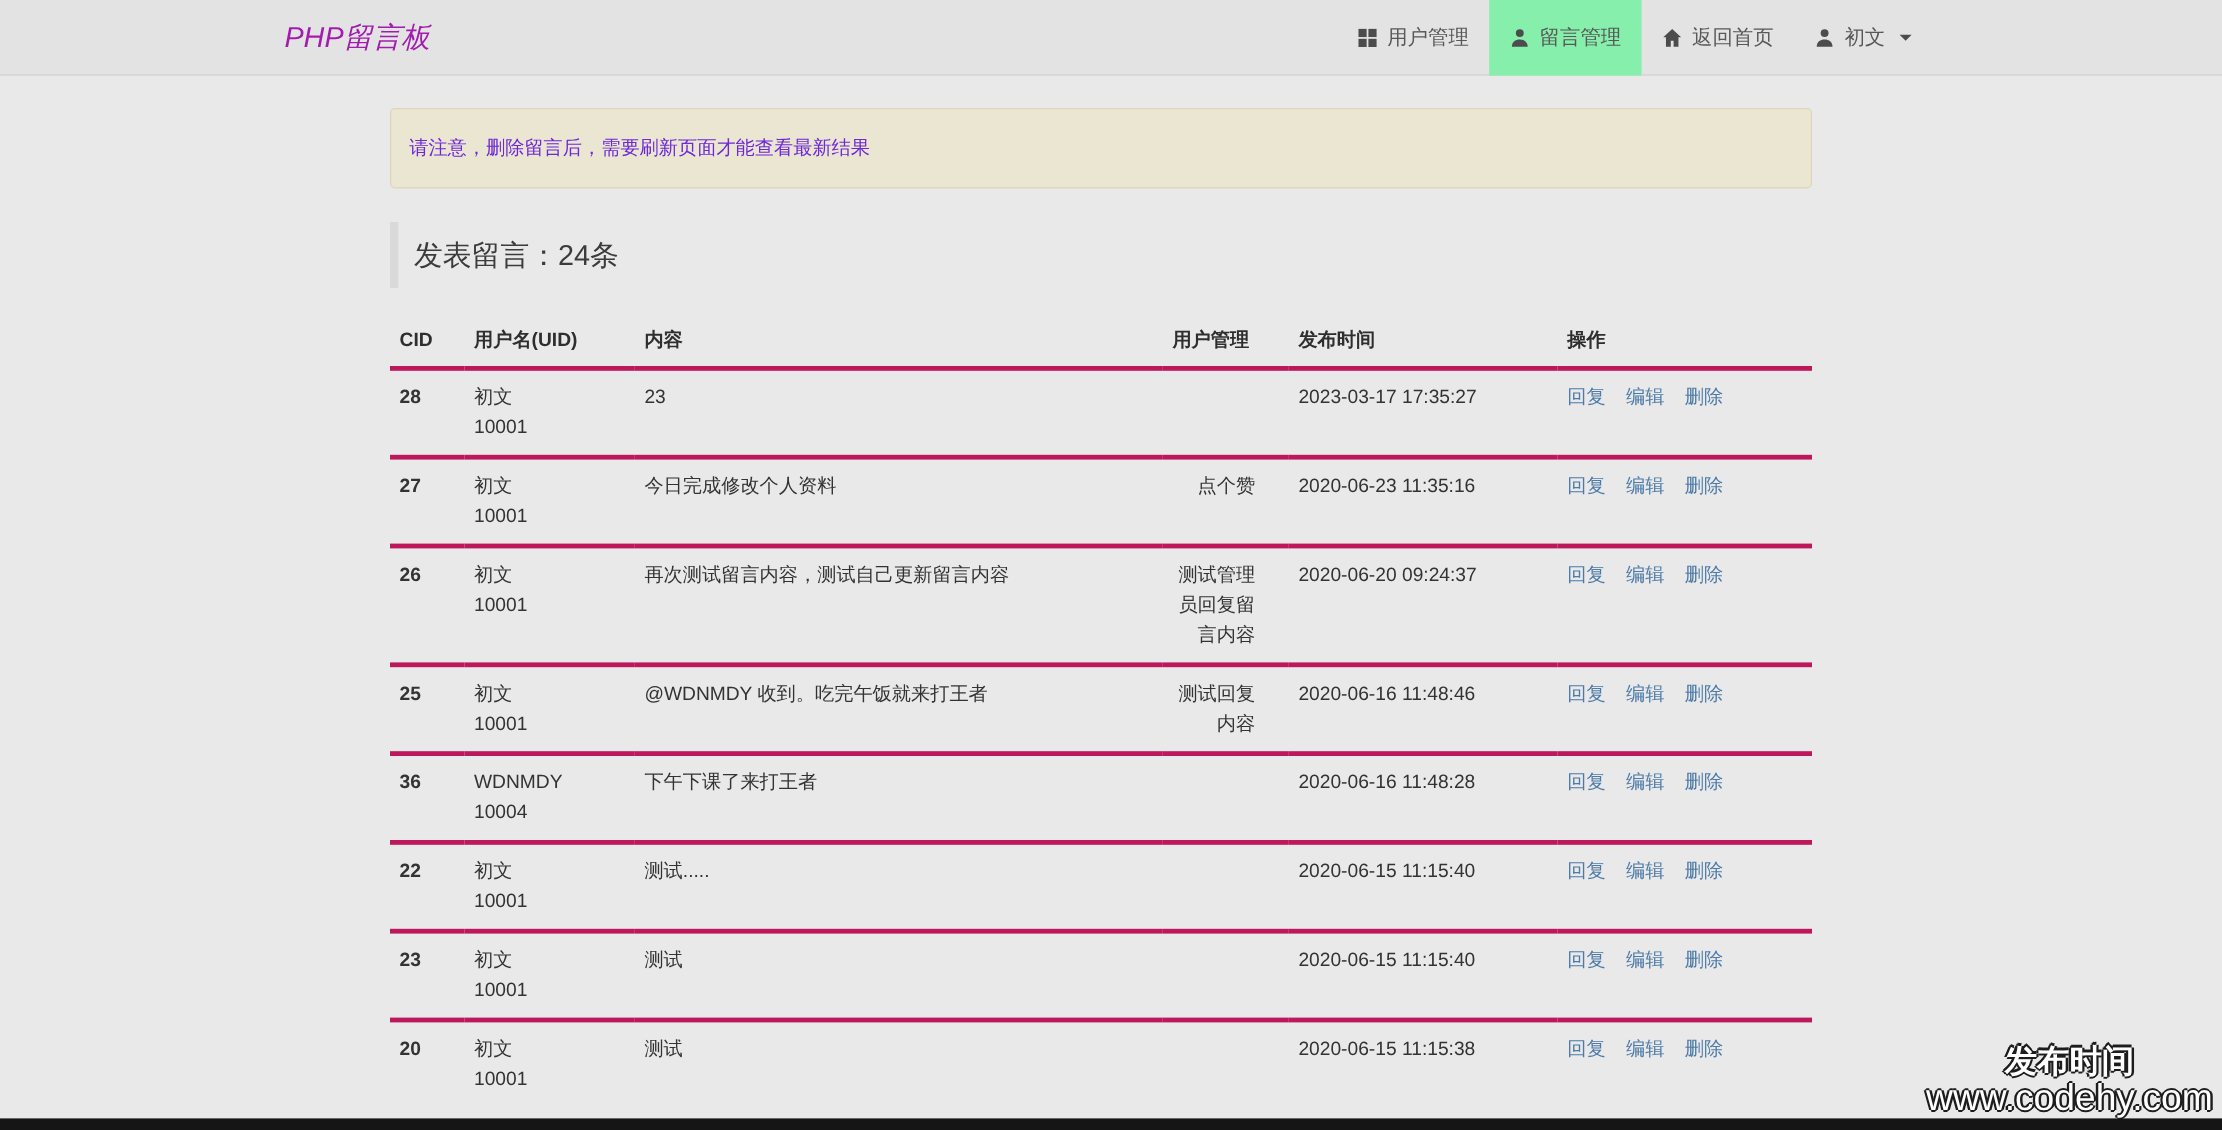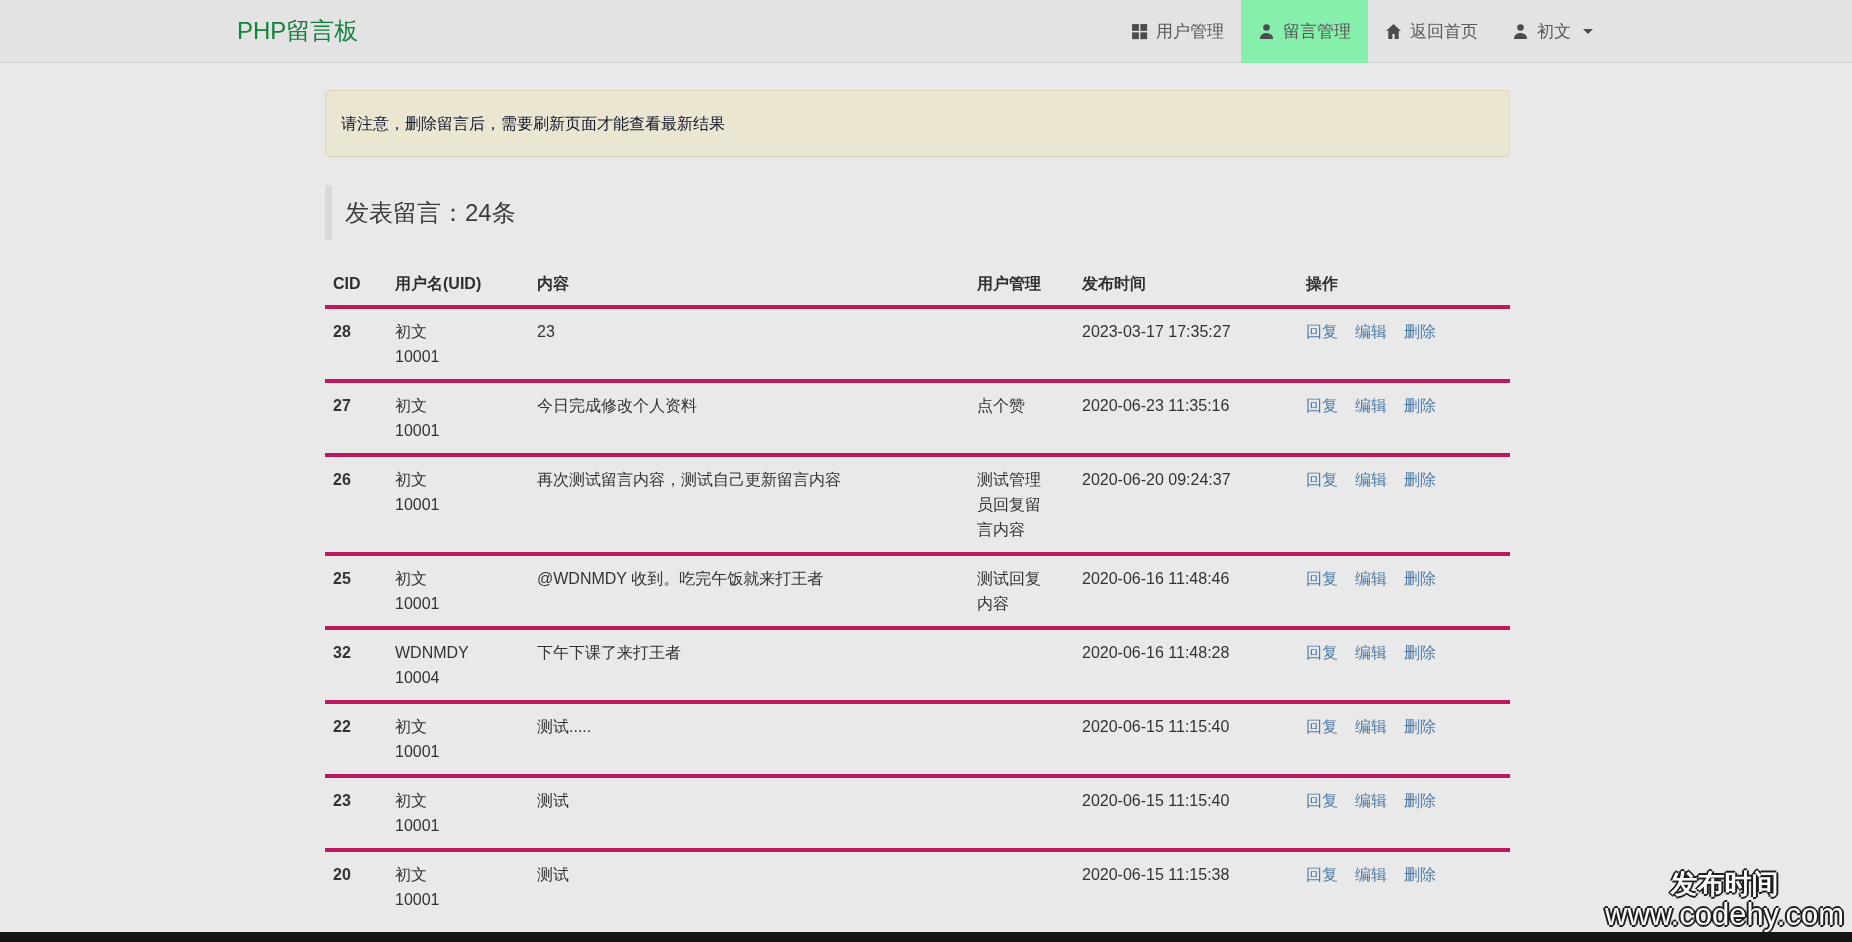--- a/index.html
+++ b/index.html
@@ -9,57 +9,57 @@
     font-family:"Liberation Sans", sans-serif;
     color:#333;
   }
   
   .navbar {
     position:absolute; top:0; left:0; width:100%; height:63px;
     background:#e3e3e3; border-bottom:1px solid #d1d1d1;
     display:flex; align-items:center; justify-content:space-between;
     padding:0 242px 0 237px; box-sizing:border-box;
   }
-  .brand { font-size:24px; color:#15803d; white-space:nowrap; }
+  .brand { font-size:24px; color:#a21caf; white-space:nowrap;font-style:italic; }
   .nav { display:flex; list-style:none; margin:0; padding:0; height:63px; }
   .nav-item {
     display:flex; align-items:center; gap:8px; padding:0 17px;
     height:63px; box-sizing:border-box; cursor:pointer;
     font-size:17px; color:#585858; white-space:nowrap;justify-content:center;
   }
   .nav-item.active { background:#86efac; }
   .nav-icon { display:inline-flex; }
   .nav-icon svg { width:17px; height:17px; fill:#4c4c4c; display:block; }
   .caret {
     width:0; height:0; margin-left:4px;
     border-left:5px solid transparent; border-right:5px solid transparent;
     border-top:5px solid #4c4c4c;
   }
   
   .container { position:absolute; left:325px; top:63px; width:1185px; }
   .alert {
     margin-top:27px; box-sizing:border-box;
     background:#ebe6d2; border:1px solid #ddd5b8; border-radius:4px;
-    padding:20px 15px; color:#0f172a; font-size:16px; line-height:25px;
+    padding:20px 15px; color:#6d28d9; font-size:16px; line-height:25px;
   }
   .page-header { margin-top:28px; height:55px; display:flex; align-items:center; }
   .accent-bar { width:7px; height:55px; background:#d9d9d9; margin-right:13px; }
   .page-title { margin:0; font-size:24px; font-weight:normal; color:#3c3c3c; }
   
   table {
     margin-top:22px; width:1185px; table-layout:fixed;
     border-collapse:collapse; font-size:16px; color:#333;
   }
   col.c-cid{width:62px} col.c-user{width:142px} col.c-content{width:440px}
   col.c-reply{width:105px} col.c-time{width:224px} col.c-action{width:212px}
   th, td { text-align:left; vertical-align:top; padding:10px 8px; line-height:25px; word-wrap:break-word; }
   thead th { border-bottom:2px solid #bcbcbc; font-weight:bold; color:#2e2e2e; padding-top:9px; padding-bottom:9px; }
   tbody th, tbody td { border-top:4px solid #be185d; font-weight:normal; }
   tbody th.cid { font-weight:bold; }
-  td.reply-cell { padding-right:28px; }
+  td.reply-cell { padding-right:28px;text-align:right; }
   .actions a { color:#4d7ba8; text-decoration:none; margin-right:17px; font-size:16px; }
   
   .watermark {
     position:absolute; right:8px; bottom:12px; z-index:5;
     text-align:center; color:#ffffff; line-height:1.0; pointer-events:none;
   }
   .wm1 {
     font-size:27px; font-weight:bold;
     text-shadow:-2px 0 0 #1d1d1d, 2px 0 0 #1d1d1d, 0 -2px 0 #1d1d1d, 0 2px 0 #1d1d1d, 1px 1px 0 #1d1d1d, -1px -1px 0 #1d1d1d;
   }
@@ -184,21 +184,21 @@
           <td>
             <div>初文</div>
             <div>10001</div>
           </td>
           <td>@WDNMDY 收到。吃完午饭就来打王者</td>
           <td class="reply-cell">测试回复内容</td>
           <td>2020-06-16 11:48:46</td>
           <td class="actions"><a href="#">回复</a><a href="#">编辑</a><a href="#">删除</a></td>
         </tr>
         <tr>
-          <th class="cid">32</th>
+          <th class="cid">36</th>
           <td>
             <div>WDNMDY</div>
             <div>10004</div>
           </td>
           <td>下午下课了来打王者</td>
           <td class="reply-cell"></td>
           <td>2020-06-16 11:48:28</td>
           <td class="actions"><a href="#">回复</a><a href="#">编辑</a><a href="#">删除</a></td>
         </tr>
         <tr>

